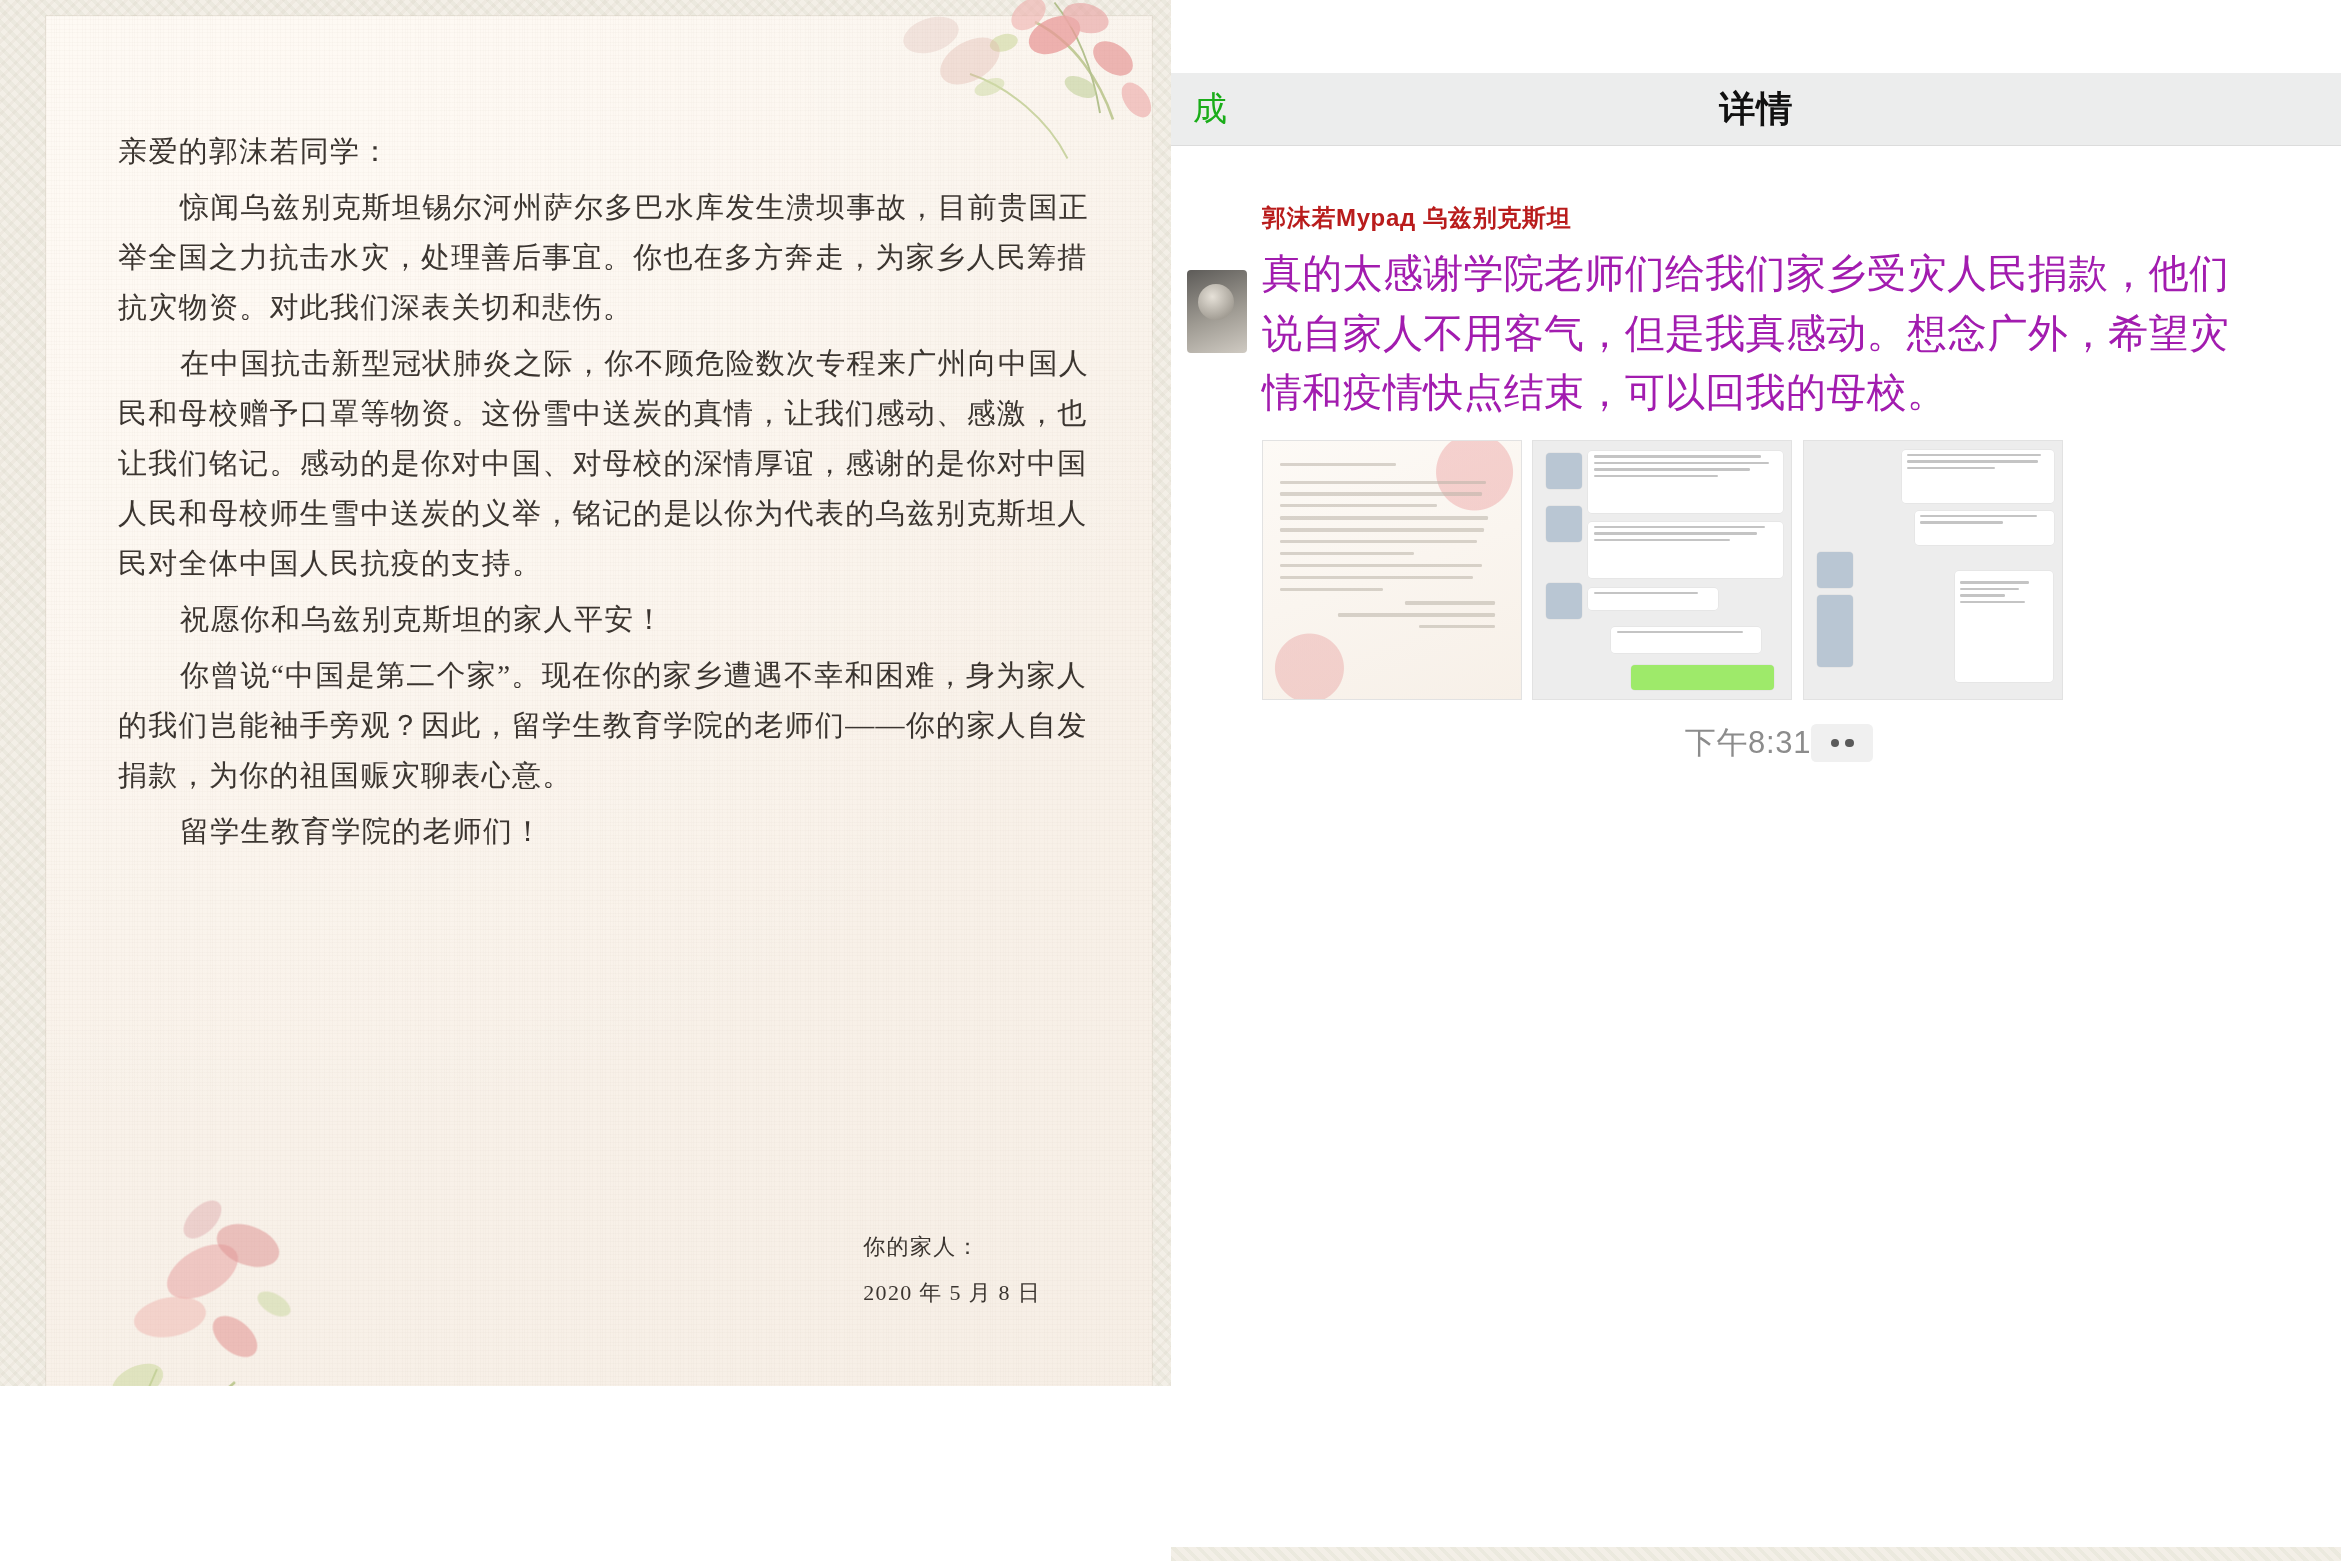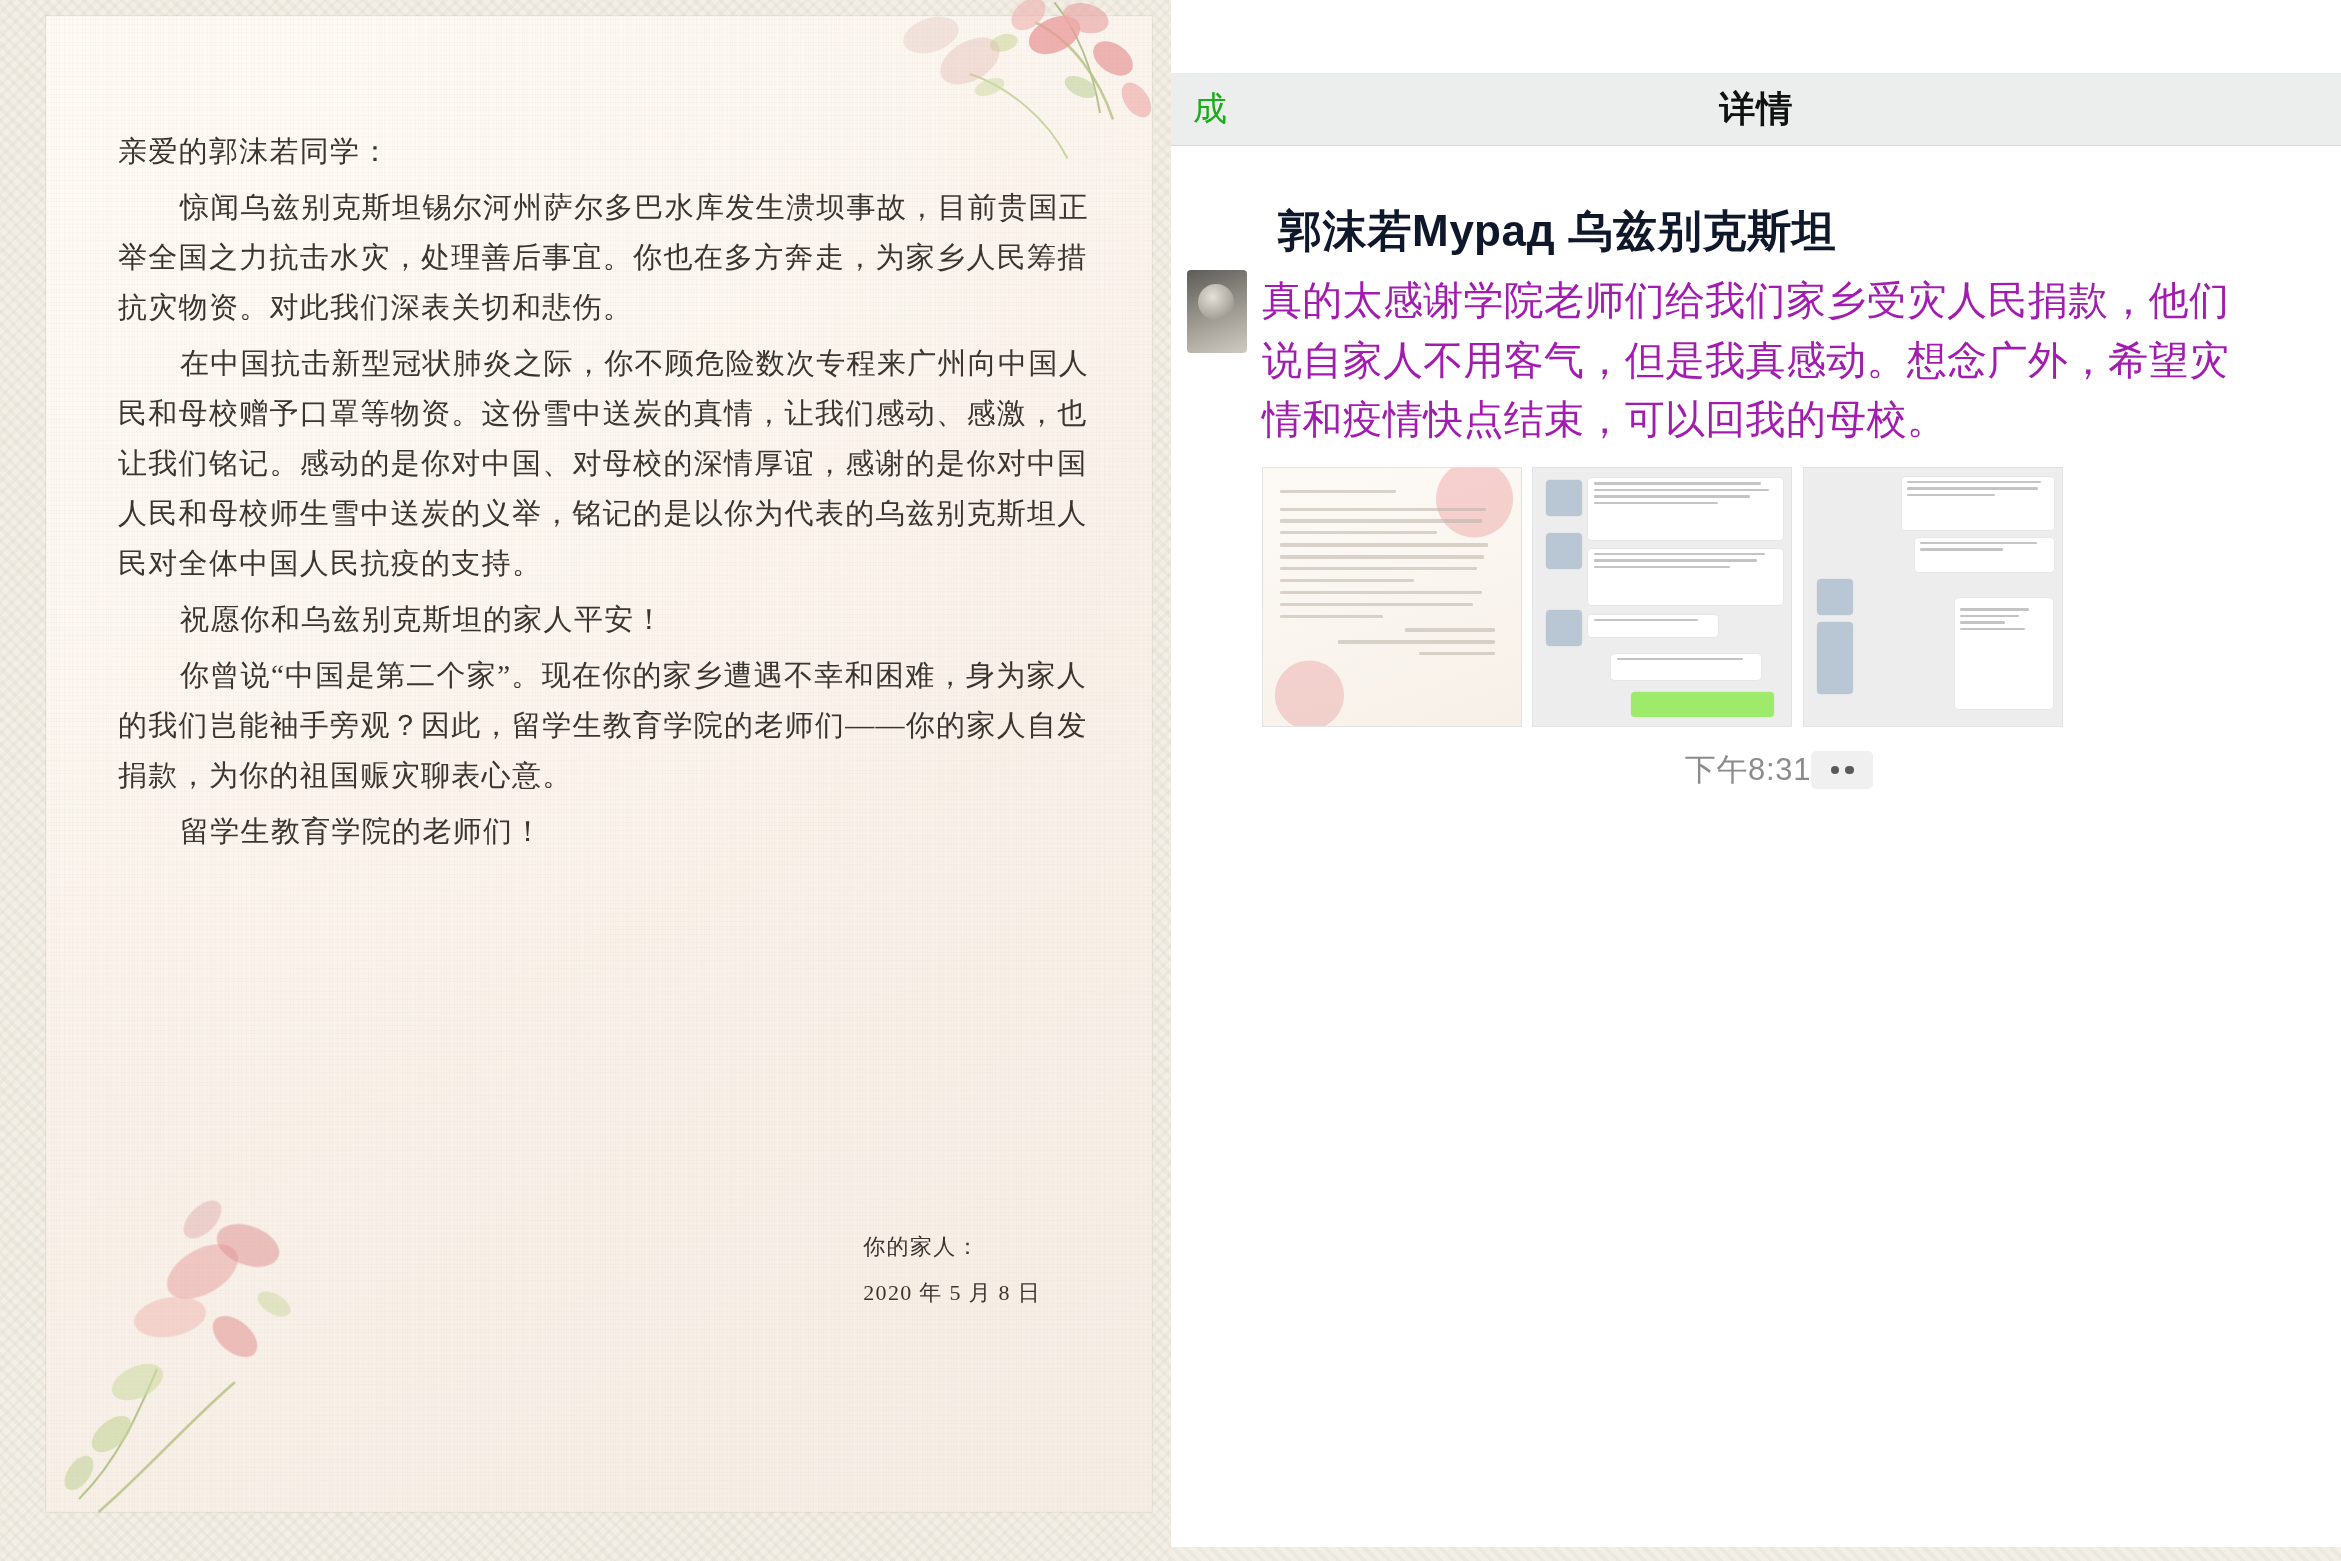--- a/index.html
+++ b/index.html
@@ -12,21 +12,21 @@
   .screen {
     position: relative;
     width: 2342px; height: 1561px;
     display: flex;
   }
 
   
   .letter-panel {
     position: relative;
     width: 1171px;
-    height: 1561px;
+    height: 1386px;
     background:
       repeating-linear-gradient(45deg, rgba(170,180,150,0.10) 0 3.9px, rgba(255,255,255,0) 3.9px 9px),
       repeating-linear-gradient(-45deg, rgba(180,160,140,0.08) 0 3.3px, rgba(255,255,255,0) 3.3px 8.5px),
       #f3efe7;
     overflow: hidden;
   }
   .letter-paper {
     position: absolute;
     left: 46px; top: 15.6px;
     width: 1106px; height: 1496px;
@@ -129,26 +129,25 @@
     content:"";
     position:absolute; left:11.7px; top:14.3px; width:36px; height:36px;
     border-radius:50%;
     background: radial-gradient(circle at 40% 35%, #e6e1d8, #8a857c);
   }
   .moment-body {
     margin-left: 91px;
     width: 1028px;
   }
   .author {
-    color: #0f172a;
-    font-size: 44px;
+    color: #b91c1c;
+    font-size: 24px;
     font-weight: bold;
     letter-spacing: 0.7px;
     margin-bottom: 10.4px;
-    margin-left: 16px;
   }
   .post-text {
     color: #a21caf;
     font-size: 40px;
     line-height: 1.48;
     letter-spacing: 0.3px;
     width: 976px;
   }
   .thumbs {
     margin-top: 18px;

